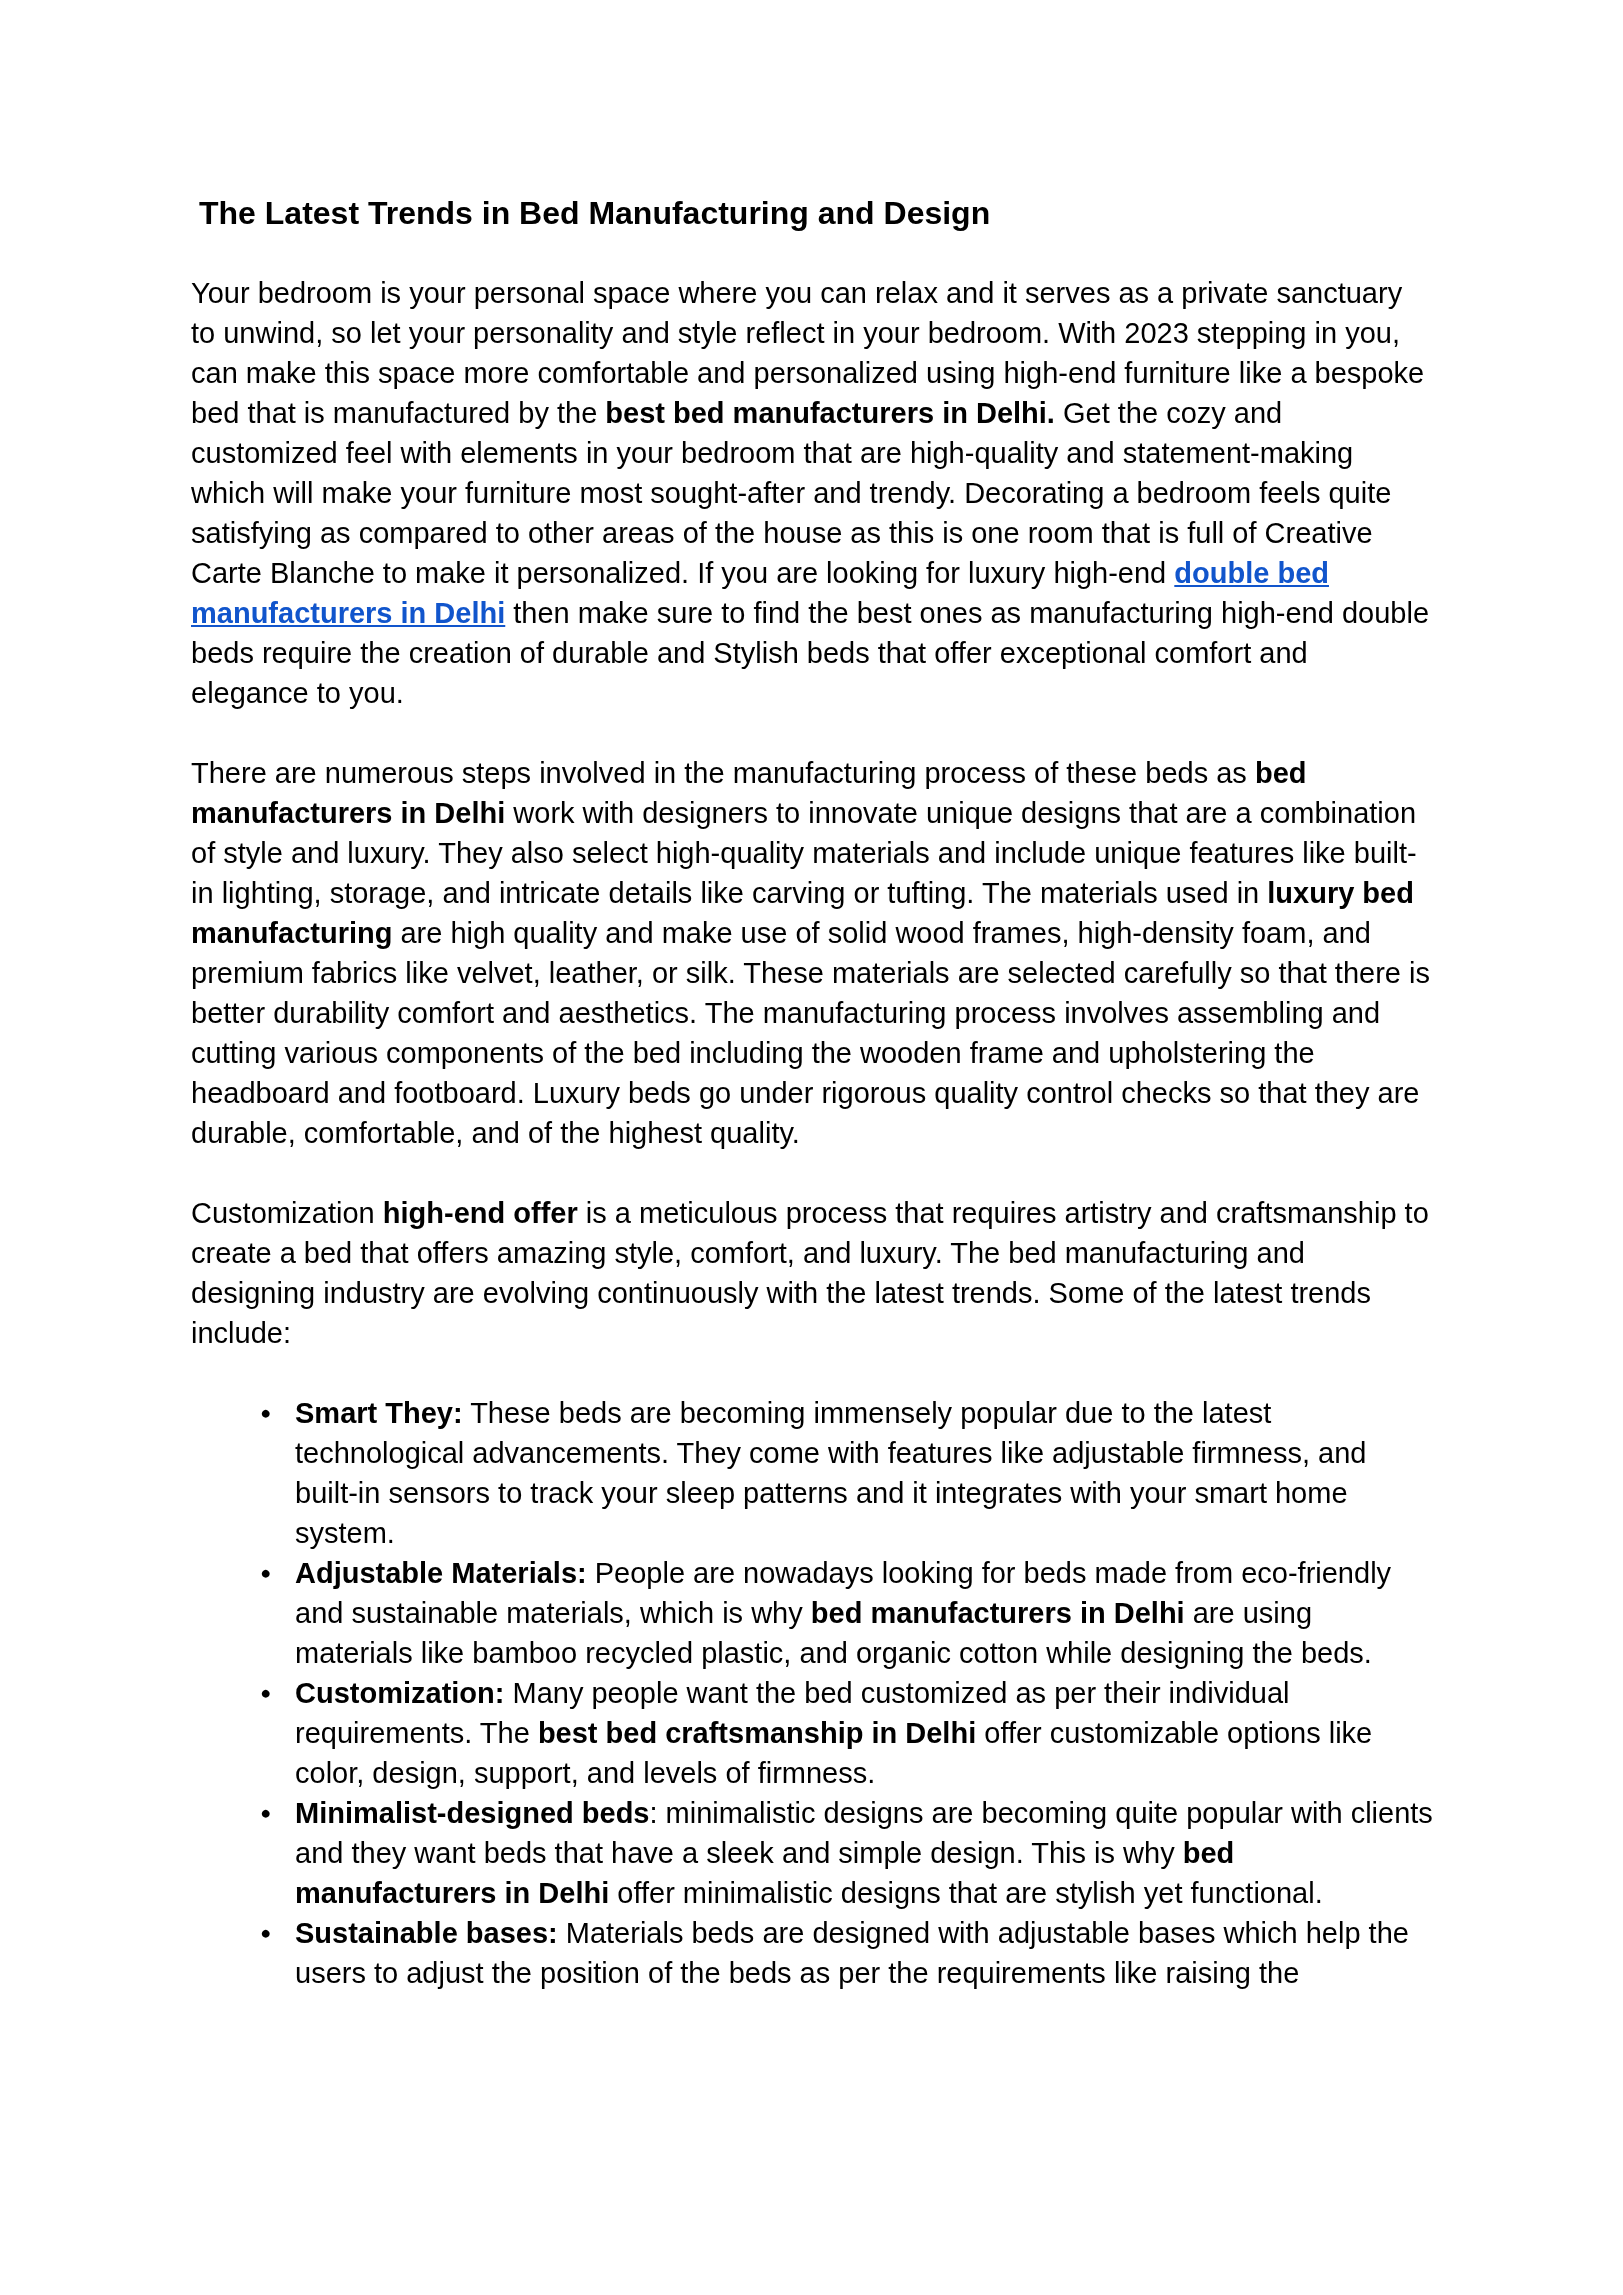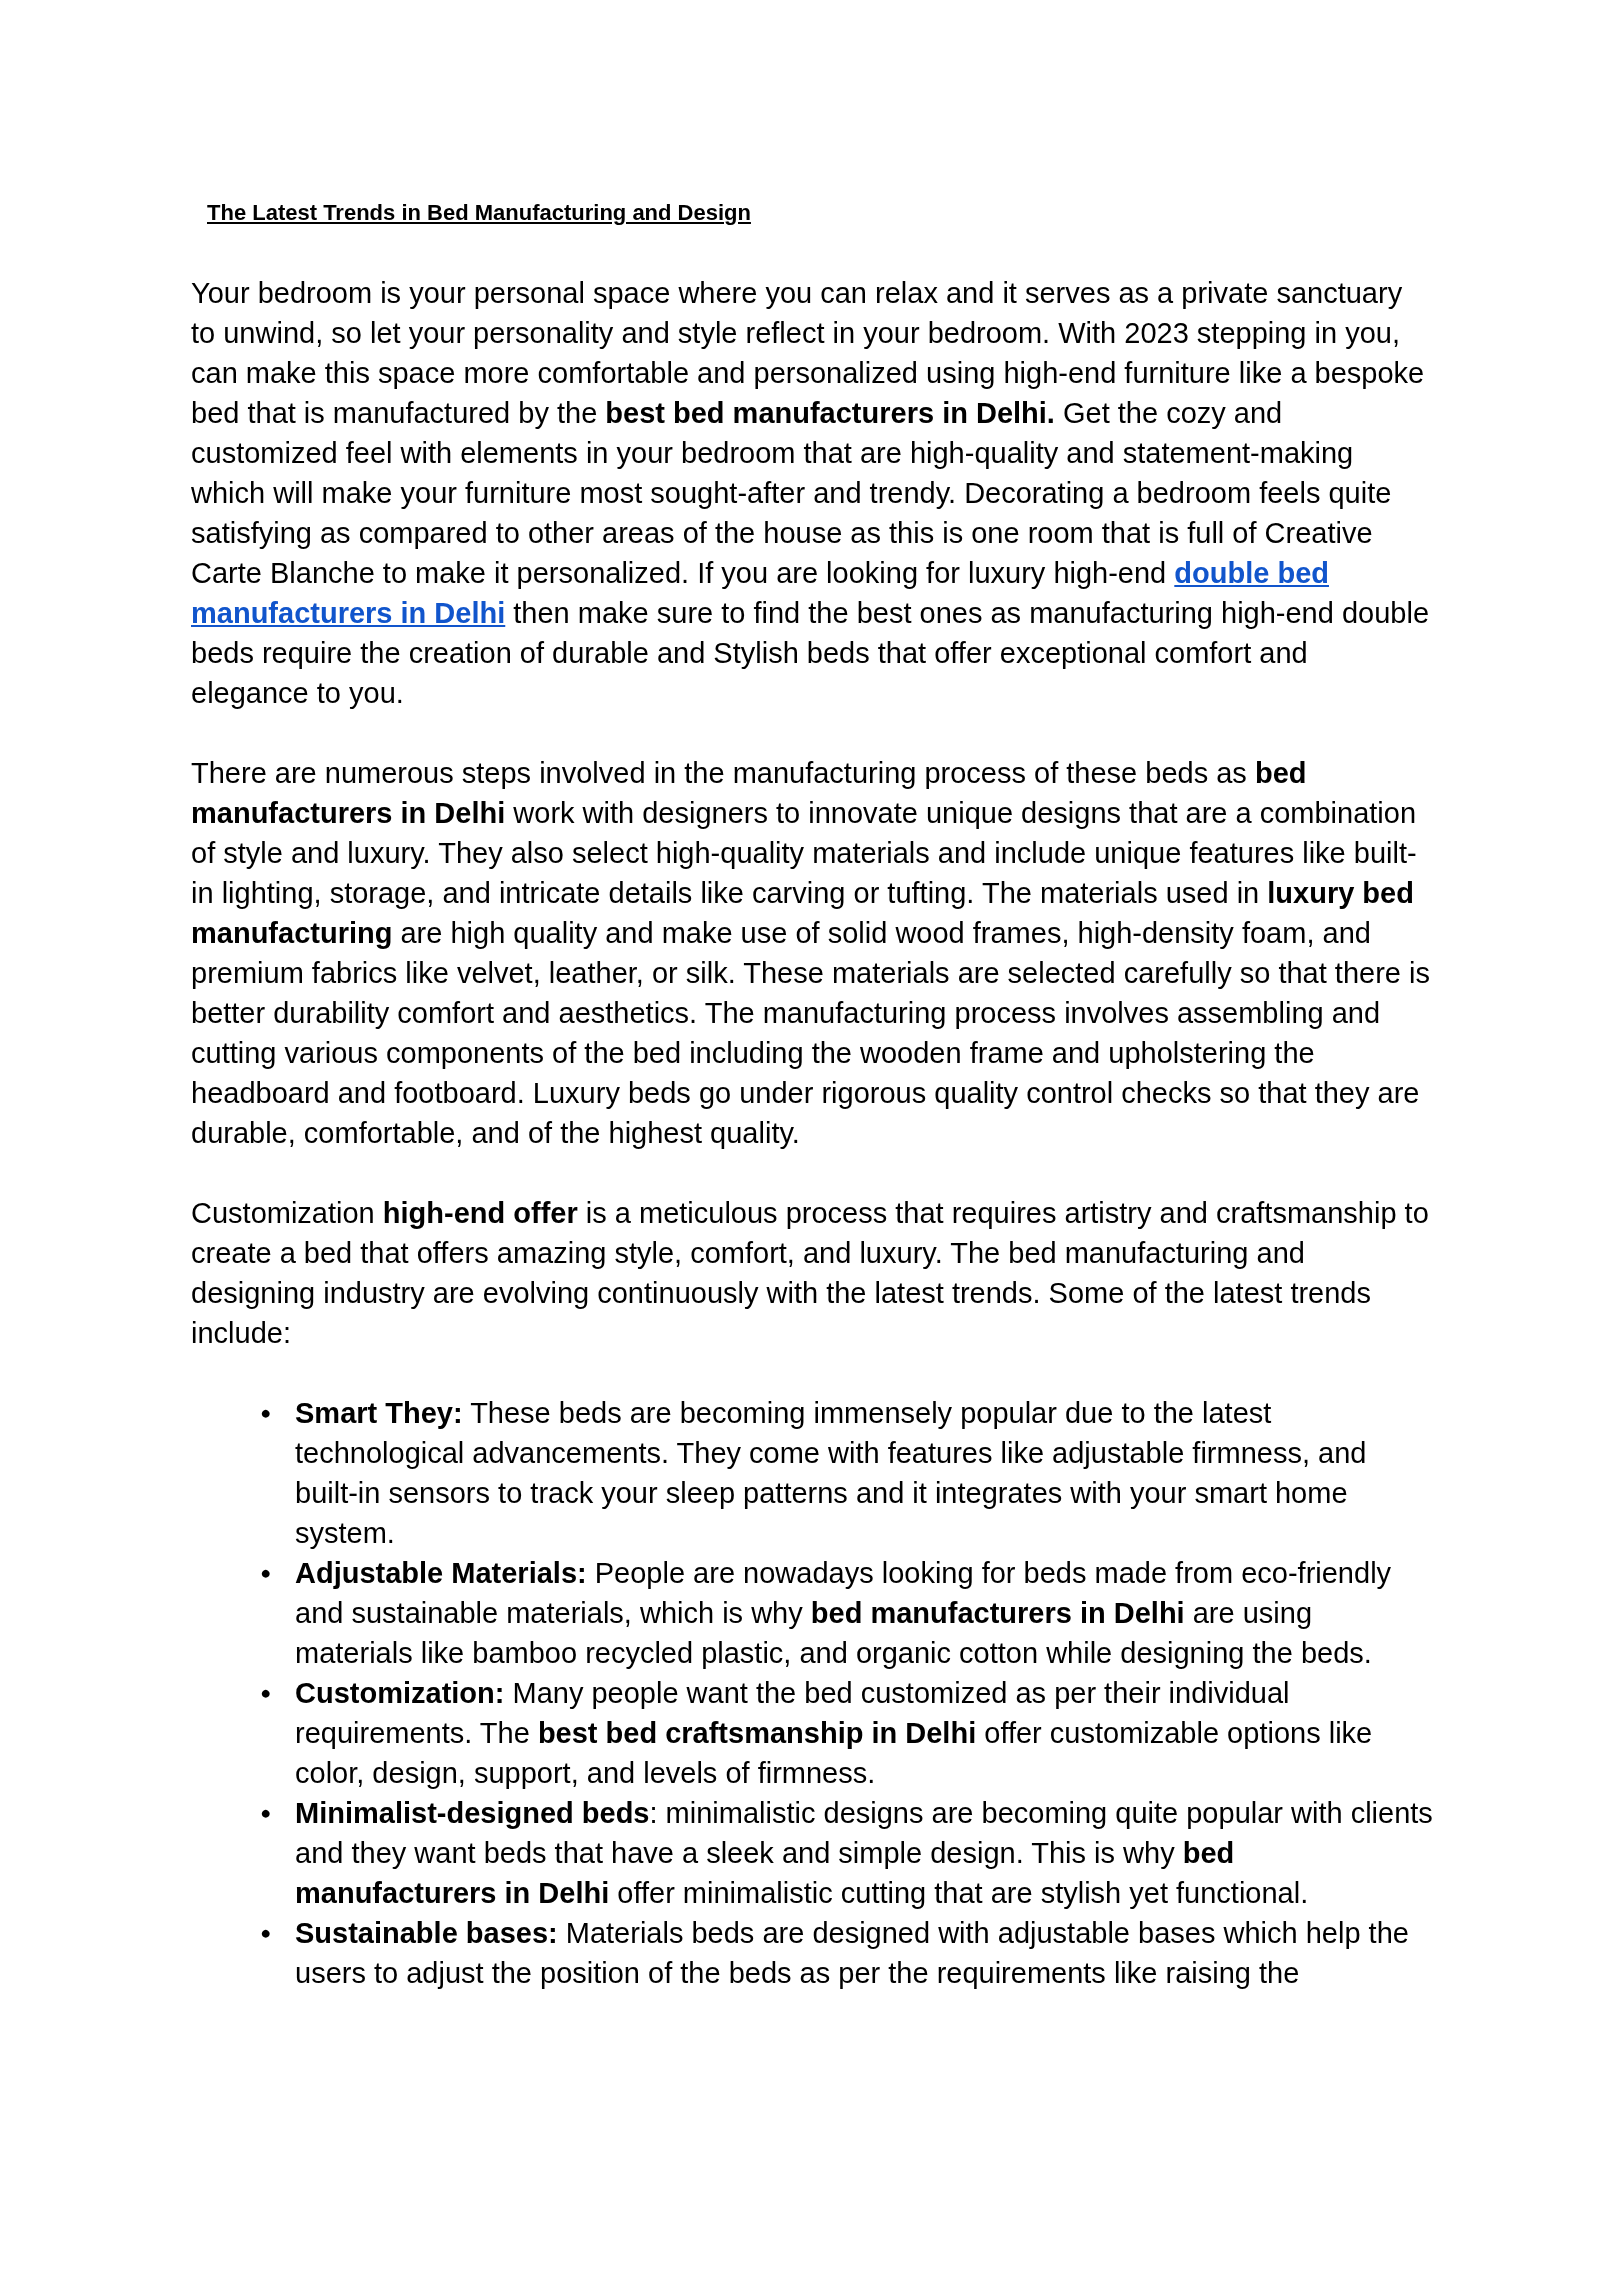--- a/index.html
+++ b/index.html
@@ -16,25 +16,24 @@
   }
   .page {
     box-sizing: border-box;
     width: 1624px;
     height: 2295px;
     padding: 193px 191px 0 191px;
     font-size: 29px;
     line-height: 40px;
   }
   .doc-title {
-    font-size: 22px;
+    font-size: 32px;
     line-height: 40px;
     font-weight: 700;
-    text-decoration: underline;
-    margin: 0 0 40px 16px;
+    margin: 0 0 40px 8px;
   }
   .para {
     margin: 0 0 40px 0;
   }
   .b {
     font-weight: 700;
   }
   a.doc-link {
     color: #1155cc;
     font-weight: 700;
@@ -72,20 +71,20 @@
   <p class="para"><span>Customization </span><span class="b">high-end offer</span><span> is a meticulous process that requires artistry and craftsmanship to create a bed that offers amazing style, comfort, and luxury.  The bed manufacturing and designing industry are evolving continuously with the latest trends. Some of the latest trends include:</span></p>
 
   <ul class="bullets">
 
     <li><span class="bullet-marker">●</span><span class="b">Smart They:</span><span> These beds are becoming immensely popular due to the latest technological advancements. They come with features like adjustable firmness, and built-in sensors to track your sleep patterns and it integrates with your smart home system.</span></li>
 
     <li><span class="bullet-marker">●</span><span class="b">Adjustable Materials:</span><span> People are nowadays looking for beds made from eco-friendly and sustainable materials, which is why </span><span class="b">bed manufacturers in Delhi</span><span> are using materials like bamboo recycled plastic, and organic cotton while designing the beds.</span></li>
 
     <li><span class="bullet-marker">●</span><span class="b">Customization:</span><span> Many people want the bed customized as per their individual requirements. The </span><span class="b">best bed craftsmanship in Delhi</span><span> offer customizable options like color, design, support, and levels of firmness.</span></li>
 
-    <li><span class="bullet-marker">●</span><span class="b">Minimalist-designed beds</span><span>:  minimalistic designs are becoming quite popular with clients and they want beds that have a sleek and simple design. This is why </span><span class="b">bed manufacturers in Delhi</span><span> offer minimalistic cutting that are stylish yet functional.</span></li>
+    <li><span class="bullet-marker">●</span><span class="b">Minimalist-designed beds</span><span>:  minimalistic designs are becoming quite popular with clients and they want beds that have a sleek and simple design. This is why </span><span class="b">bed manufacturers in Delhi</span><span> offer minimalistic designs that are stylish yet functional.</span></li>
 
     <li><span class="bullet-marker">●</span><span class="b">Sustainable bases:</span><span> Materials beds are designed with adjustable bases which help the users to adjust the position of the beds as per the requirements like raising the</span></li>
 
   </ul>
 
 </div>
 
 
 </body></html>

